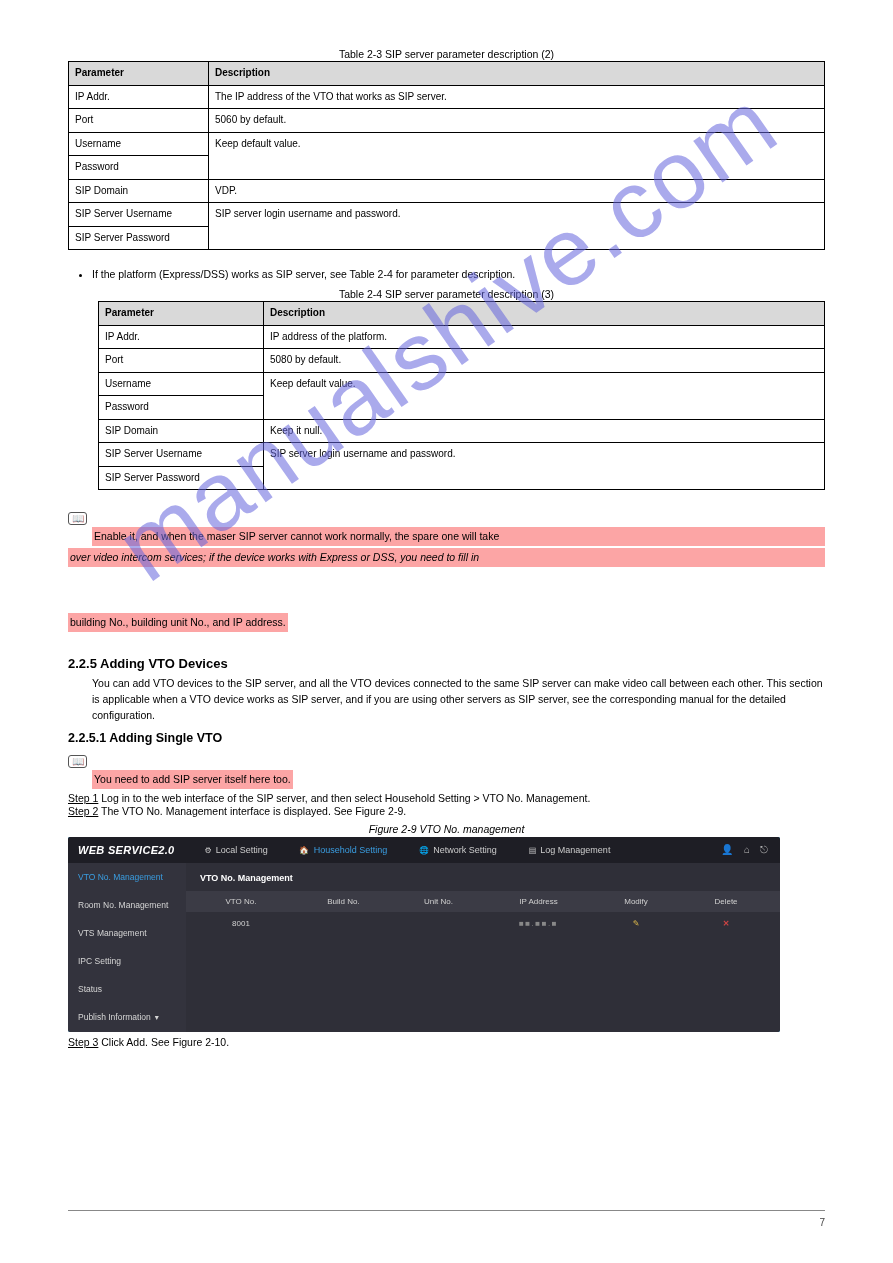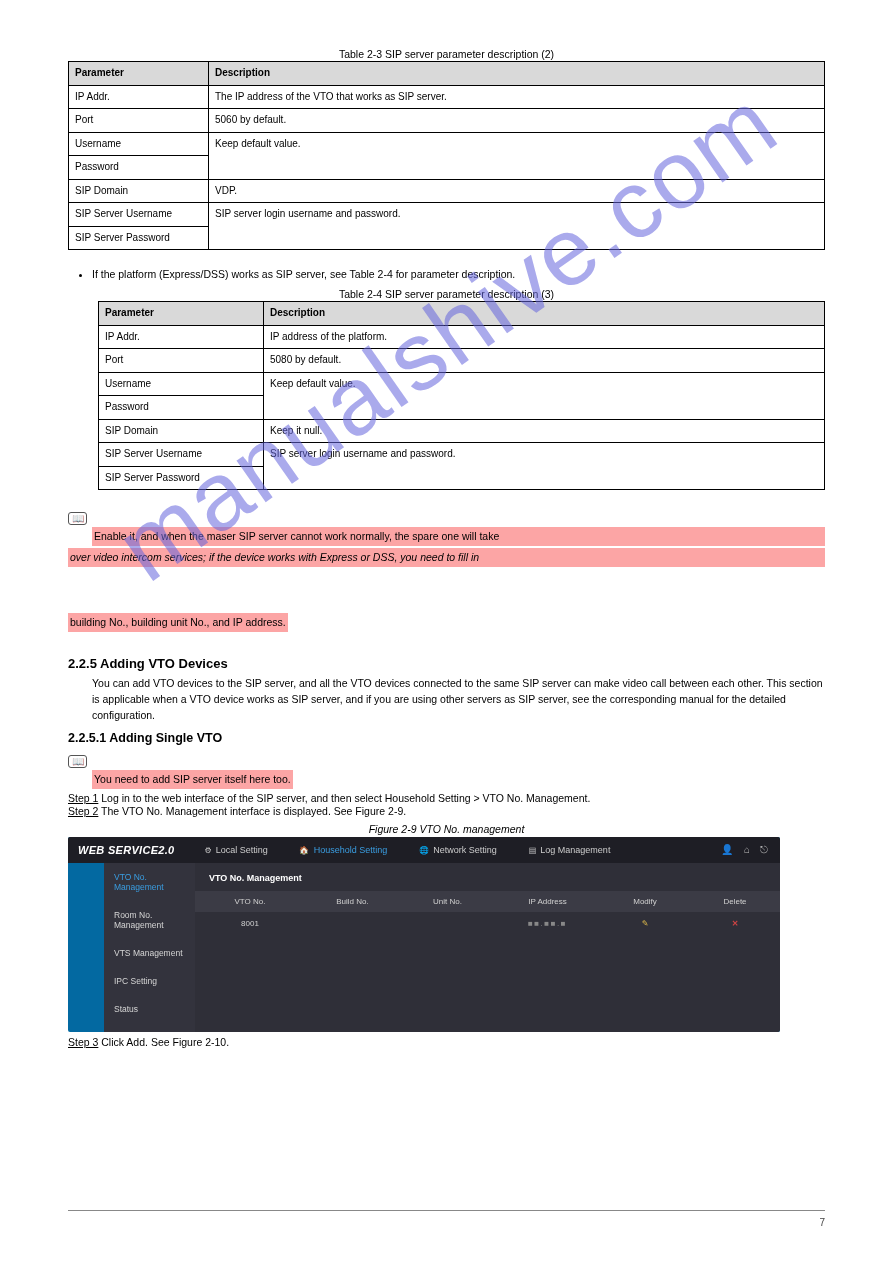--- a/index.html
+++ b/index.html
@@ -20,21 +20,21 @@
     .note-body .shade-line { background: #fca5a5; padding: 1px 2px; margin-bottom: 2px; font-size:10.5px; line-height:1.6;}
     .step-line { font-size: 10.5px; margin: 1px 0; }
     .step-label { text-decoration: underline; }
     .fig-caption { text-align: center; font-size: 10.5px; margin: 6px 0 2px 0; font-style: italic; }
     .screenshot { width: 712px; height: 195px; background: #0369a1; position: relative; font-family: Arial, sans-serif; margin-bottom: 4px; border-radius:2px; overflow:hidden;}
     .ss-top { height: 26px; background: #1e1e25; display: flex; align-items: center; color: #ccc; font-size: 9px; }
     .ss-logo { font-style: italic; font-weight: bold; color: #fff; font-size: 11px; padding: 0 14px 0 10px; letter-spacing:.3px;}
     .ss-tab { padding: 0 16px; height: 26px; display: flex; align-items: center; gap: 4px; cursor:pointer;}
     .ss-tab.active { color: #3a9de0; }
     .ss-top-icons { margin-left: auto; padding-right: 12px; display:flex; gap:10px; color:#bbb; font-size:10px;}
-    .ss-body { display: flex; height: 169px; padding-left: 36px; }
+    .ss-body { display: flex; height: 169px; }
     .ss-side { width: 118px; background: #33333d; }
     .ss-side-item { padding: 9px 10px; font-size: 8.5px; color: #d5d5d5; border-bottom: 0px solid #44444d; cursor:pointer;}
     .ss-side-item.active { color: #3a9de0; }
     .ss-content { flex: 1; background: #2f2f38; }
     .ss-ctitle { color: #fff; font-size: 9px; font-weight: bold; padding: 10px 14px 8px; }
     .ss-thead { display: flex; background: #3b3b45; color: #d0d0d0; font-size: 8px; padding: 6px 0; }
     .ss-col { text-align: center; }
     .c1 { width: 110px; } .c2 { width: 95px; } .c3 { width: 95px; } .c4 { width: 105px; } .c5 { width: 90px; } .c6 { width: 90px; }
     .ss-row { display: flex; color: #d0d0d0; font-size: 8px; padding: 7px 0; }
     .mod-ico { color: #d9b54a; }

